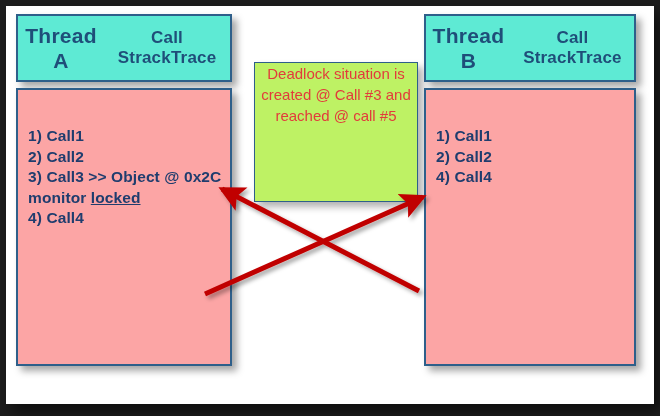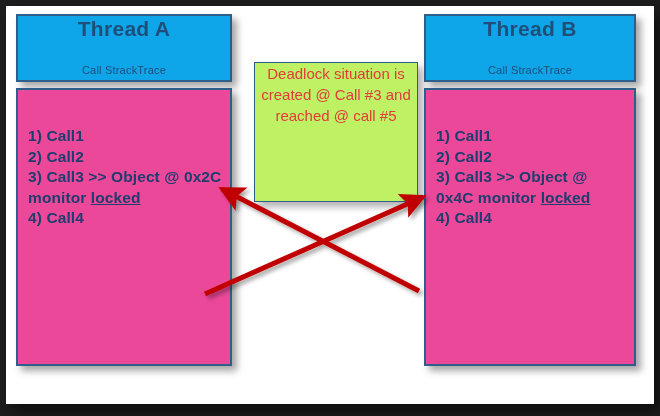--- a/index.html
+++ b/index.html
@@ -19,45 +19,44 @@
     left: 6px;
     top: 6px;
     width: 648px;
     height: 398px;
     background: #ffffff;
     box-shadow: 6px 8px 14px rgba(0,0,0,0.55);
   }
 
   .panel {
     position: absolute;
-    background: #ec4899;
+    background: #fca5a5;
     border: 2px solid #2e5f8a;
     box-sizing: border-box;
     box-shadow: 5px 5px 7px rgba(0,0,0,0.35);
   }
 
   .panel-header {
-    background: #0ea5e9;
+    background: #5eead4;
     text-align: center;
     display: flex;
-    flex-direction: column;
     align-items: center;
-    justify-content: space-between;
+    justify-content: center;
   }
   .panel-header .thread-title {
     color: #1f4e79;
     font-size: 21px;
     font-weight: bold;
     line-height: 25px;
     letter-spacing: 0.3px;
   }
   .panel-header .thread-sub {
     color: #1f4e79;
-    font-size: 11px;
-    font-weight: normal;
+    font-size: 17px;
+    font-weight: bold;
     line-height: 20px;
     letter-spacing: 0.2px;
   }
 
   .panel-body {
     padding: 0;
   }
   .stack-list {
     position: absolute;
     left: 10px;
@@ -129,21 +128,20 @@
 
   <div class="panel panel-header" style="left:418px; top:8px; width:212px; height:68px;">
     <div class="thread-title">Thread B</div>
     <div class="thread-sub">Call StrackTrace</div>
   </div>
 
   <div class="panel panel-body" style="left:418px; top:82px; width:212px; height:278px;">
     <div class="stack-list">
         <div class="stack-line">1) Call1</div>
         <div class="stack-line">2) Call2</div>
-        <div class="stack-line">3) Call3 &gt;&gt; Object @ 0x4C monitor <u>locked</u></div>
         <div class="stack-line">4) Call4</div>
       </div>
   </div>
 
   <svg id="arrows" viewBox="0 0 648 398">
     <defs>
       <filter id="arrowshadow" x="-30%" y="-30%" width="170%" height="170%">
         <feDropShadow dx="3" dy="3" stdDeviation="2.2" flood-color="#000000" flood-opacity="0.35"></feDropShadow>
       </filter>
       <marker id="ah" markerWidth="6" markerHeight="6" refX="4.4" refY="3" orient="auto" markerUnits="strokeWidth">

